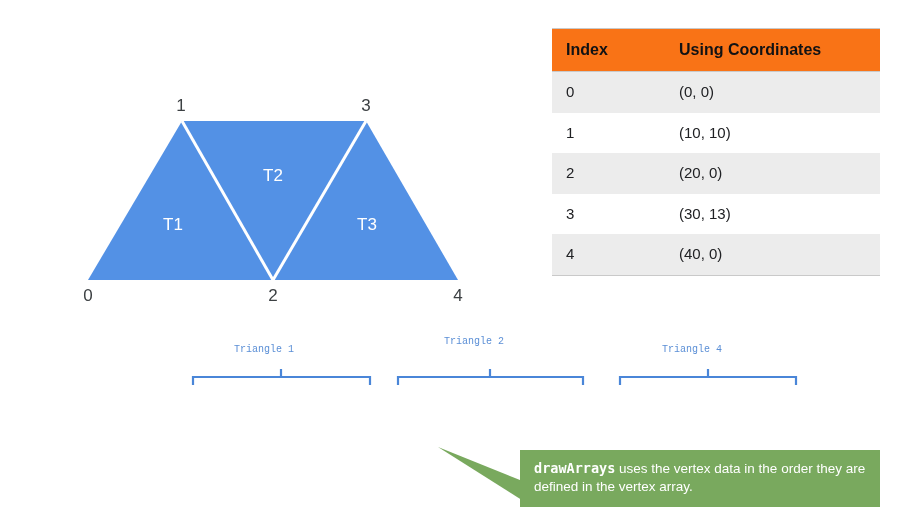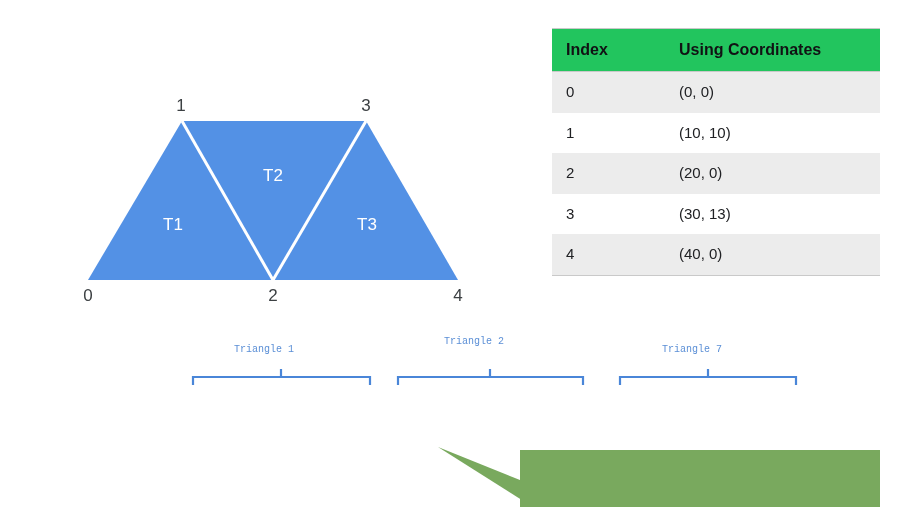--- a/index.html
+++ b/index.html
@@ -61,21 +61,21 @@
     color: #202124;
   }
   #vtable thead th {
     text-align: left;
     font-weight: bold;
     font-size: 16px;
     padding: 12px 0 12px 14px;
     border-top: 1.5px solid #c9c9c9;
     border-bottom: 1.5px solid #c9c9c9;
     color: #111214;
-    background: #22c55e;
+    background: #f97316;
   }
   #vtable tbody td {
     padding: 12px 0 12px 14px;
     font-size: 15px;
     line-height: 1.1;
   }
   #vtable tbody tr.shaded td { background: #ececec; }
   #vtable tbody tr.plain td { background: #ffffff; }
   #vtable tbody tr:last-child td { border-bottom: 1.5px solid #c9c9c9; }
   #vtable col.c-index { width: 113px; }
@@ -206,35 +206,38 @@
       </tr>
       <tr class="shaded">
         <td>4</td>
         <td>(40, 0)</td>
       </tr>
     </tbody>
   </table>
 
   <div class="bracket-label" style="left:234px; top:344px;">Triangle 1</div>
   <div class="bracket-label" style="left:444px; top:336px;">Triangle 2</div>
-  <div class="bracket-label" style="left:662px; top:344px;">Triangle 7</div>
+  <div class="bracket-label" style="left:662px; top:344px;">Triangle 4</div>
 
   <svg id="brackets" viewBox="0 0 900 24">
 
     <path d="M193,21 L193,13 L370,13 L370,21" fill="none" stroke="#4a86d8" stroke-width="2.2"></path>
     <line x1="281" y1="13" x2="281" y2="5" stroke="#4a86d8" stroke-width="2.2"></line>
 
     <path d="M398,21 L398,13 L583,13 L583,21" fill="none" stroke="#4a86d8" stroke-width="2.2"></path>
     <line x1="490" y1="13" x2="490" y2="5" stroke="#4a86d8" stroke-width="2.2"></line>
 
     <path d="M620,21 L620,13 L796,13 L796,21" fill="none" stroke="#4a86d8" stroke-width="2.2"></path>
     <line x1="708" y1="13" x2="708" y2="5" stroke="#4a86d8" stroke-width="2.2"></line>
   </svg>
 
 
   <div id="callout">
     <svg id="callout-tail" width="455" height="75" viewBox="0 0 455 75">
       <polygon points="8,7 95,42 95,62" fill="#79a95e"></polygon>
     </svg>
     <div id="callout-box"></div>
+    <div id="callout-text">
+      <span class="c-mono">drawArrays</span><span> uses the vertex data in the order they are defined in the vertex array.</span>
+    </div>
   </div>
 
 </div>
 
 </body></html>

